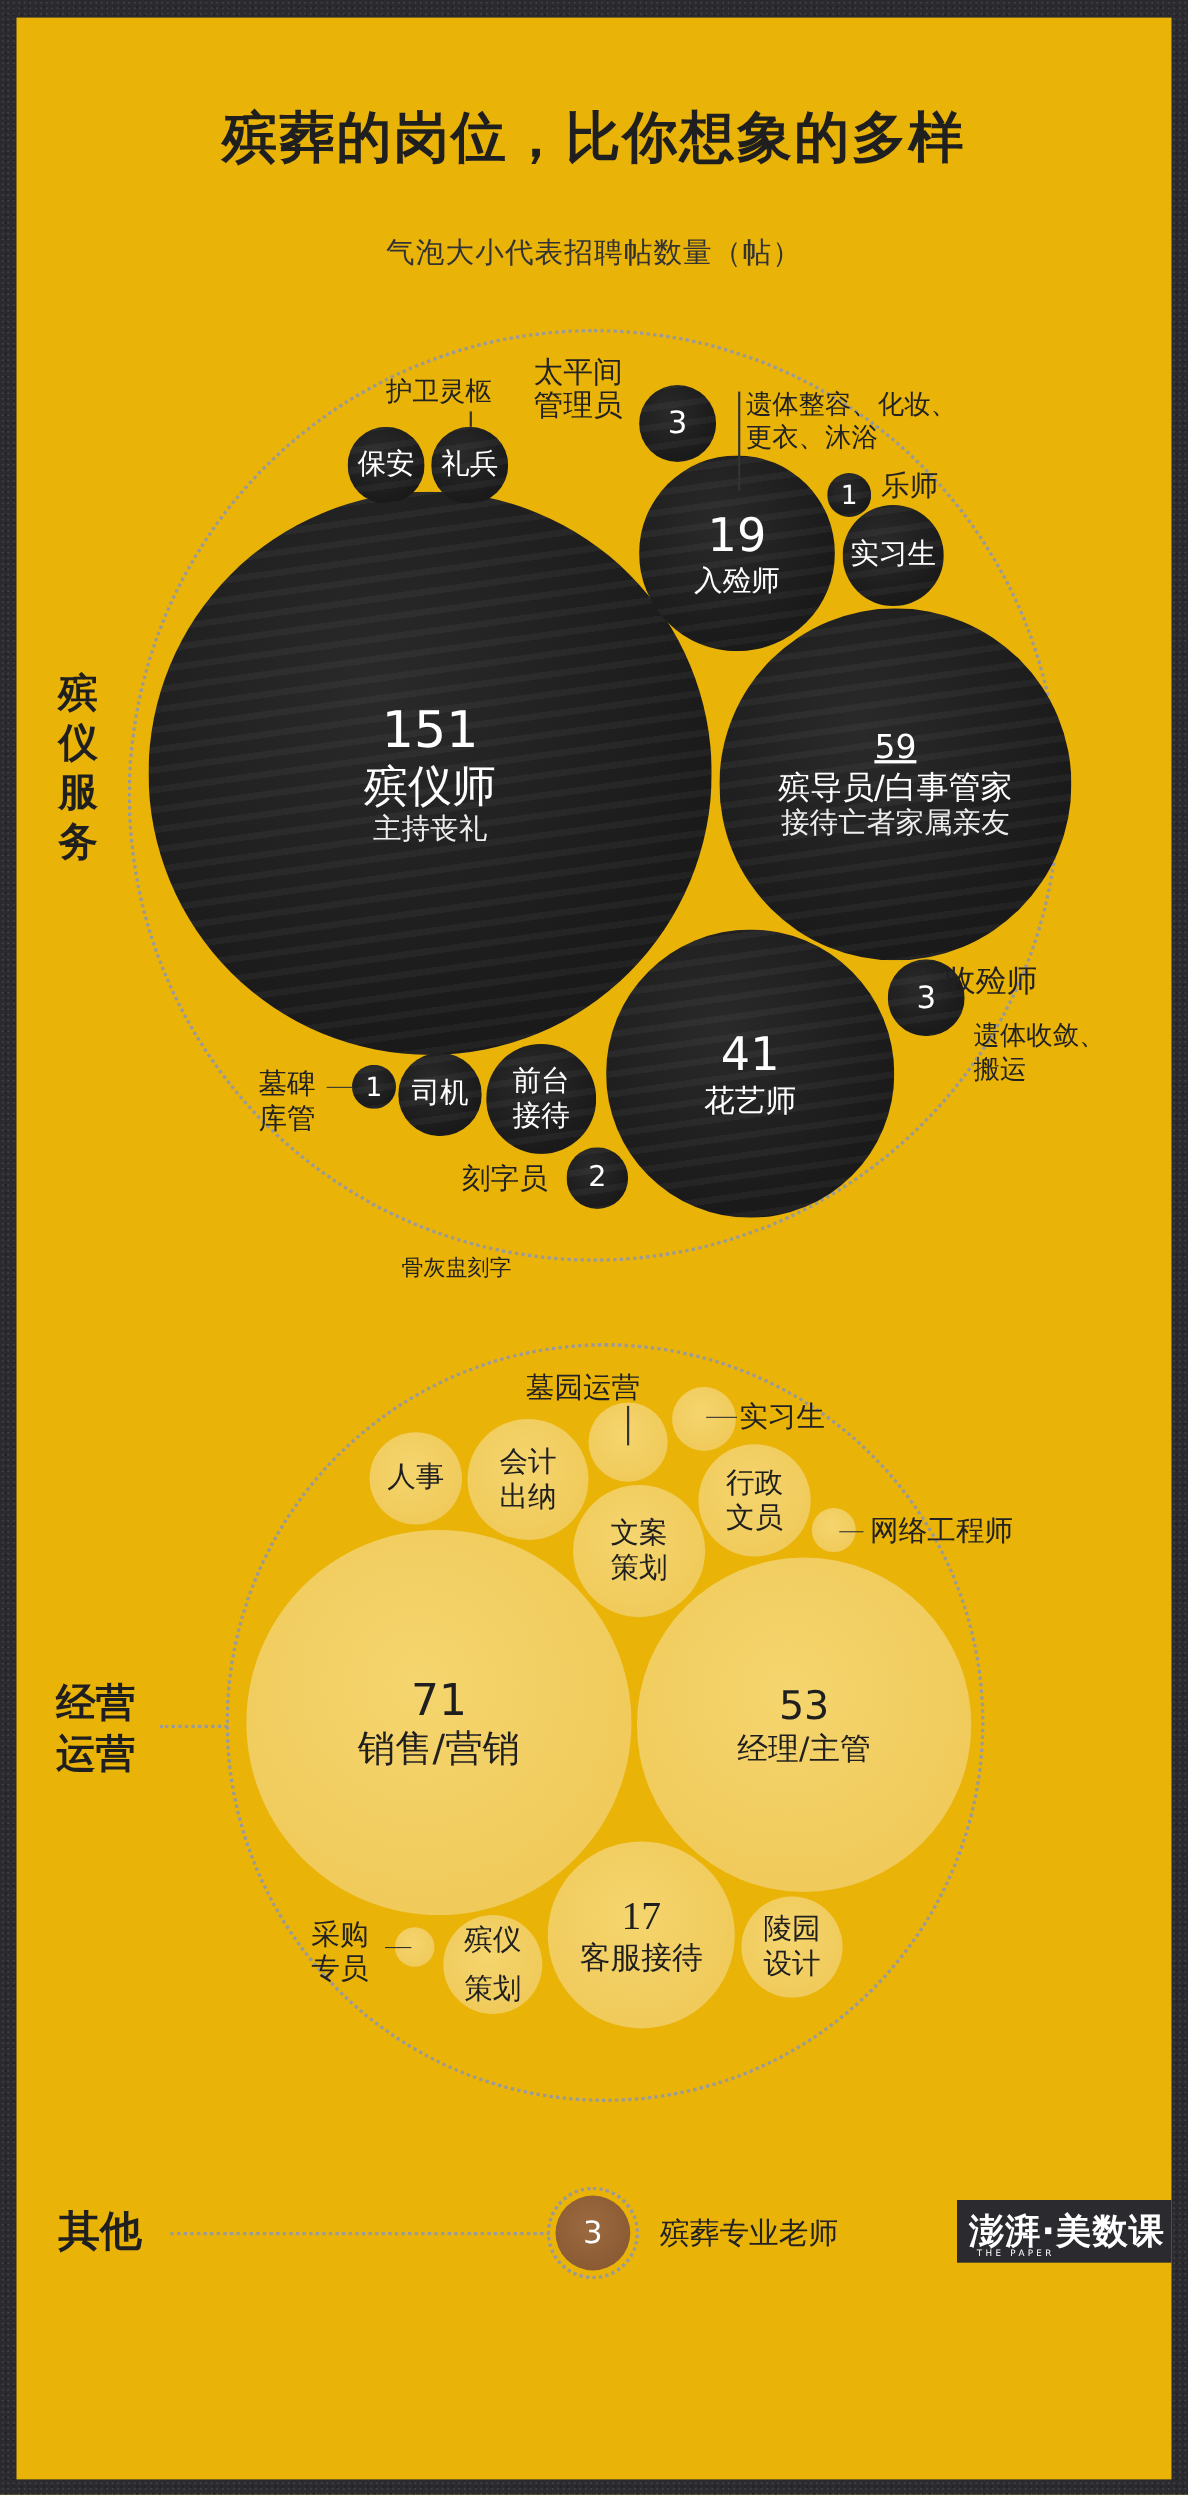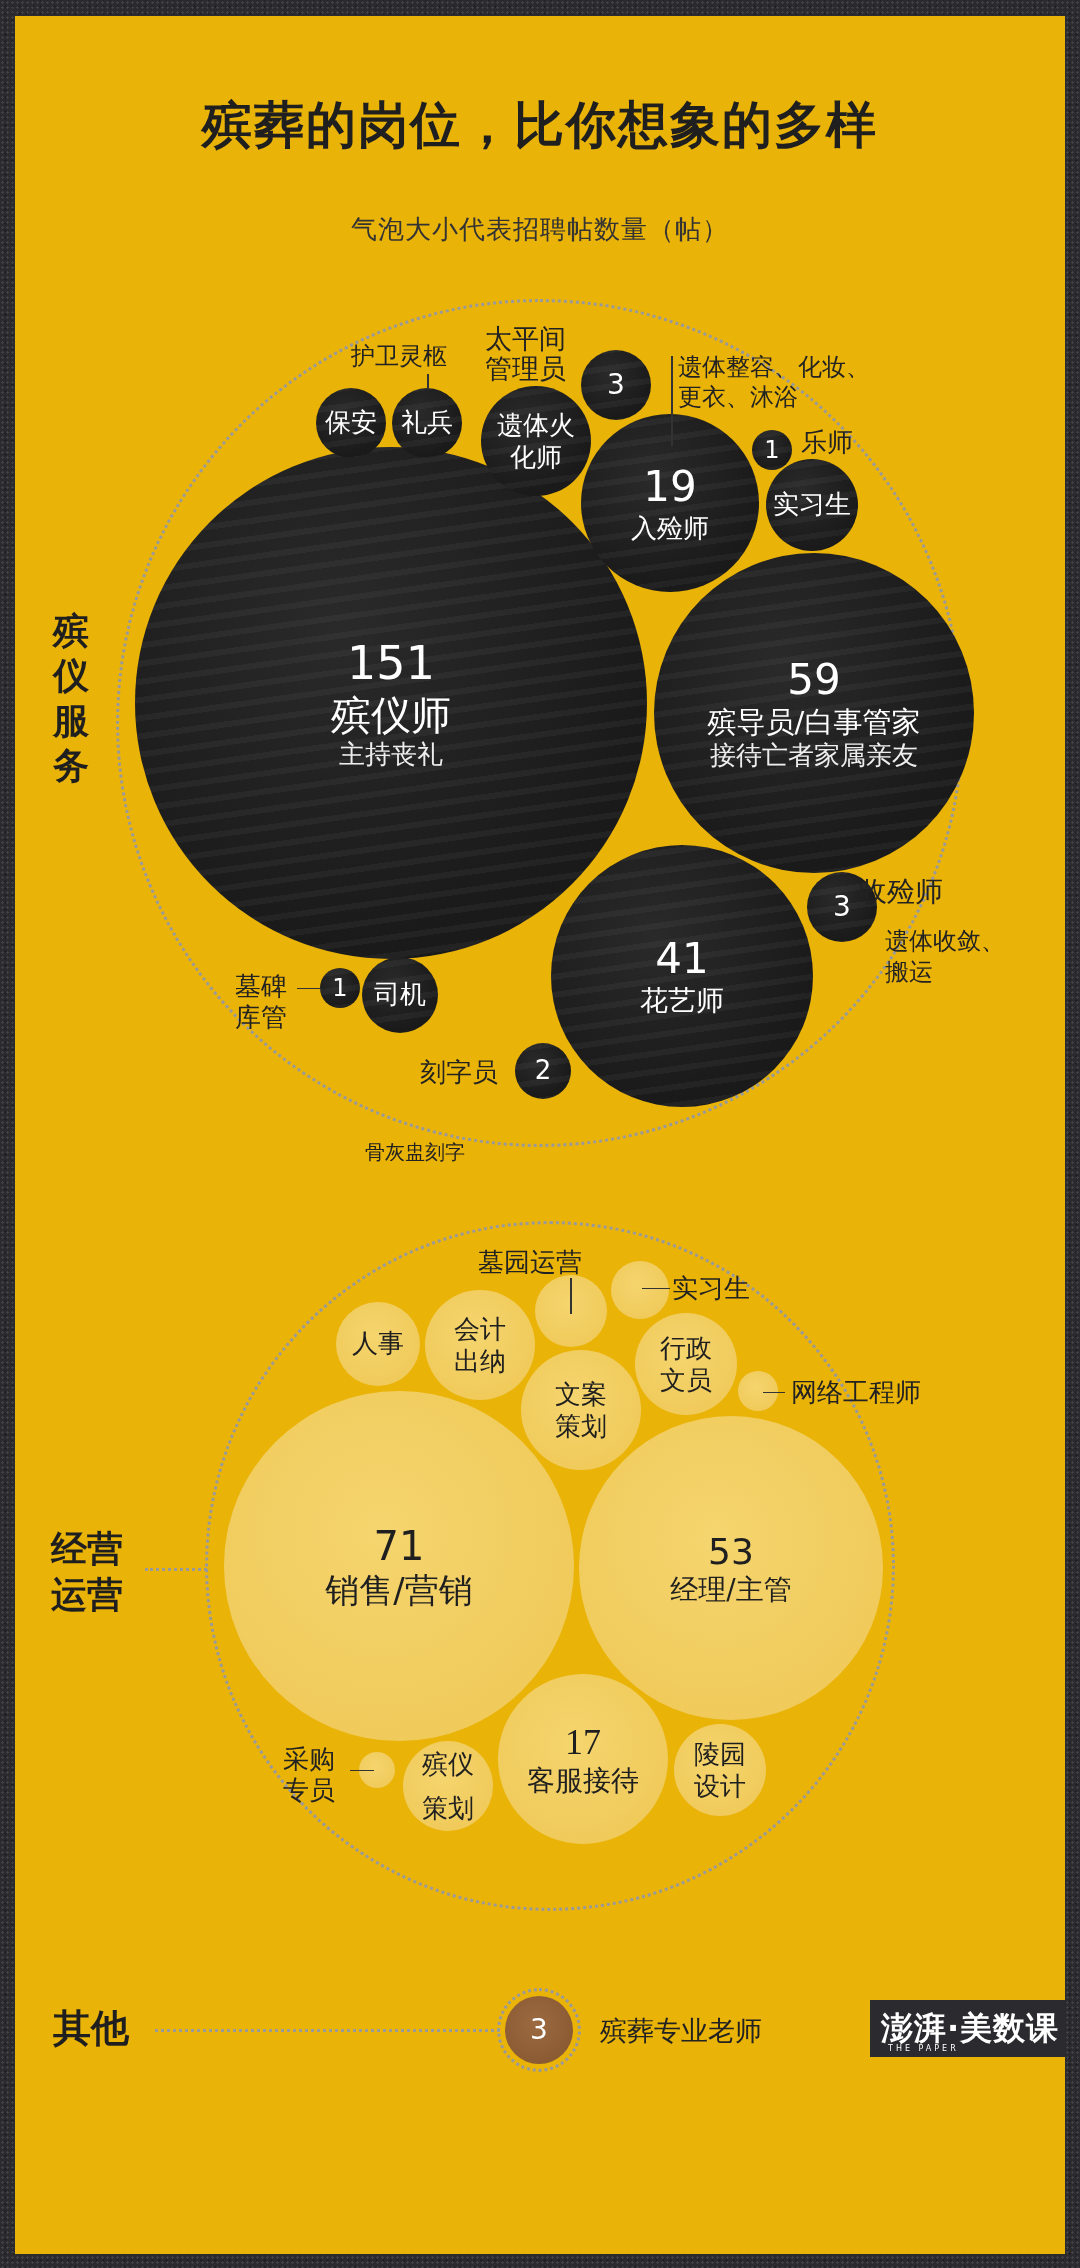--- a/index.html
+++ b/index.html
@@ -84,21 +84,21 @@
 
   <div class="section-label" style="left:38px; top:592px; width:44px; font-size:36px; line-height:45px;">殡仪服务</div>
 
   <div class="bubble dark" style="left:120px; top:431px; width:512px; height:512px;">
     <div class="num" style="font-size:46px;">151</div>
     <div class="lbl" style="font-size:40px;">殡仪师</div>
     <div class="sub" style="font-size:26px;">主持丧礼</div>
   </div>
 
   <div class="bubble dark" style="left:639px; top:537px; width:320px; height:320px;">
-    <div class="num" style="font-size:42px;">59</div>
+    <div class="num" style="font-size:30px;text-decoration:underline;">59</div>
     <div class="lbl" style="font-size:29px;">殡导员/白事管家</div>
     <div class="sub" style="font-size:26px;">接待亡者家属亲友</div>
   </div>
 
   <div class="bubble dark" style="left:536px; top:829px; width:262px; height:262px;">
     <div class="num" style="font-size:42px;">41</div>
     <div class="lbl" style="font-size:28px;">花艺师</div>
   </div>
 
   <div class="bubble dark" style="left:566px; top:398px; width:178px; height:178px;">
@@ -115,23 +115,20 @@
   <div class="bubble dark" style="left:737px; top:414px; width:40px; height:40px;">
     <div class="num" style="font-size:24px;">1</div>
   </div>
   <div class="callout" style="left:786px; top:410px; font-size:26px;">乐师</div>
 
   <div class="bubble dark" style="left:566px; top:334px; width:70px; height:70px;">
     <div class="num" style="font-size:28px;">3</div>
   </div>
   <div class="callout" style="left:470px; top:308px; width:100px; white-space:normal; font-size:27px; line-height:30px;">太平间管理员</div>
 
-  <div class="bubble dark" style="left:466px; top:370px; width:110px; height:110px; padding:0 14px;">
-    <div class="lbl" style="font-size:26px; line-height:32px;">遗体火化师</div>
-  </div>
 
   <div class="bubble dark" style="left:377px; top:372px; width:70px; height:70px;">
     <div class="lbl" style="font-size:26px;">礼兵</div>
   </div>
   <div class="leader" style="left:412px; top:358px; width:2px; height:14px;"></div>
   <div class="callout" style="left:336px; top:325px; font-size:24px;">护卫灵柩</div>
 
   <div class="bubble dark" style="left:301px; top:372px; width:70px; height:70px;">
     <div class="lbl" style="font-size:26px;">保安</div>
   </div>
@@ -145,20 +142,23 @@
   <div class="bubble dark" style="left:305px; top:952px; width:40px; height:40px;">
     <div class="num" style="font-size:24px;">1</div>
   </div>
   <div class="leader" style="left:282px; top:972px; width:24px; height:1px;"></div>
   <div class="callout" style="left:220px; top:955px; width:60px; white-space:normal; font-size:26px; line-height:31px;">墓碑库管</div>
 
   <div class="bubble dark" style="left:347px; top:941px; width:76px; height:76px;">
     <div class="lbl" style="font-size:26px;">司机</div>
   </div>
 
+  <div class="bubble dark" style="left:427px; top:933px; width:100px; height:100px; padding:0 20px;">
+    <div class="lbl" style="font-size:26px; line-height:32px;">前台接待</div>
+  </div>
 
   <div class="bubble dark" style="left:500px; top:1027px; width:56px; height:56px;">
     <div class="num" style="font-size:26px;">2</div>
   </div>
   <div class="callout" style="left:405px; top:1040px; font-size:26px;">刻字员</div>
   <div class="callout" style="left:350px; top:1124px; font-size:20px;">骨灰盅刻字</div>
 
   <div class="dotted-ring" style="left:190px; top:1205px; width:690px; height:690px;"></div>
   <div class="dotline" style="left:130px; top:1552px; width:62px;"></div>
   <div class="section-label" style="left:36px; top:1510px; width:90px; font-size:36px; line-height:46px;">经营运营</div>

